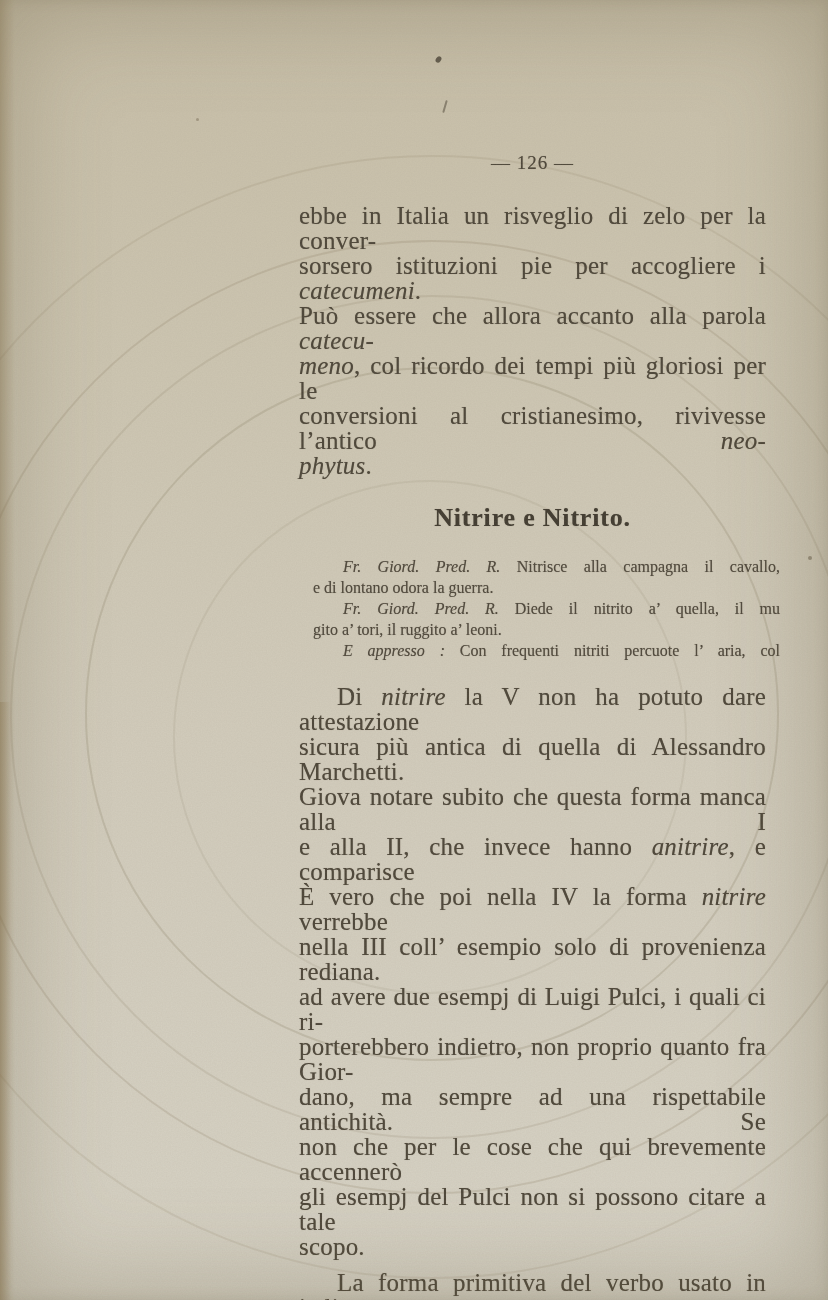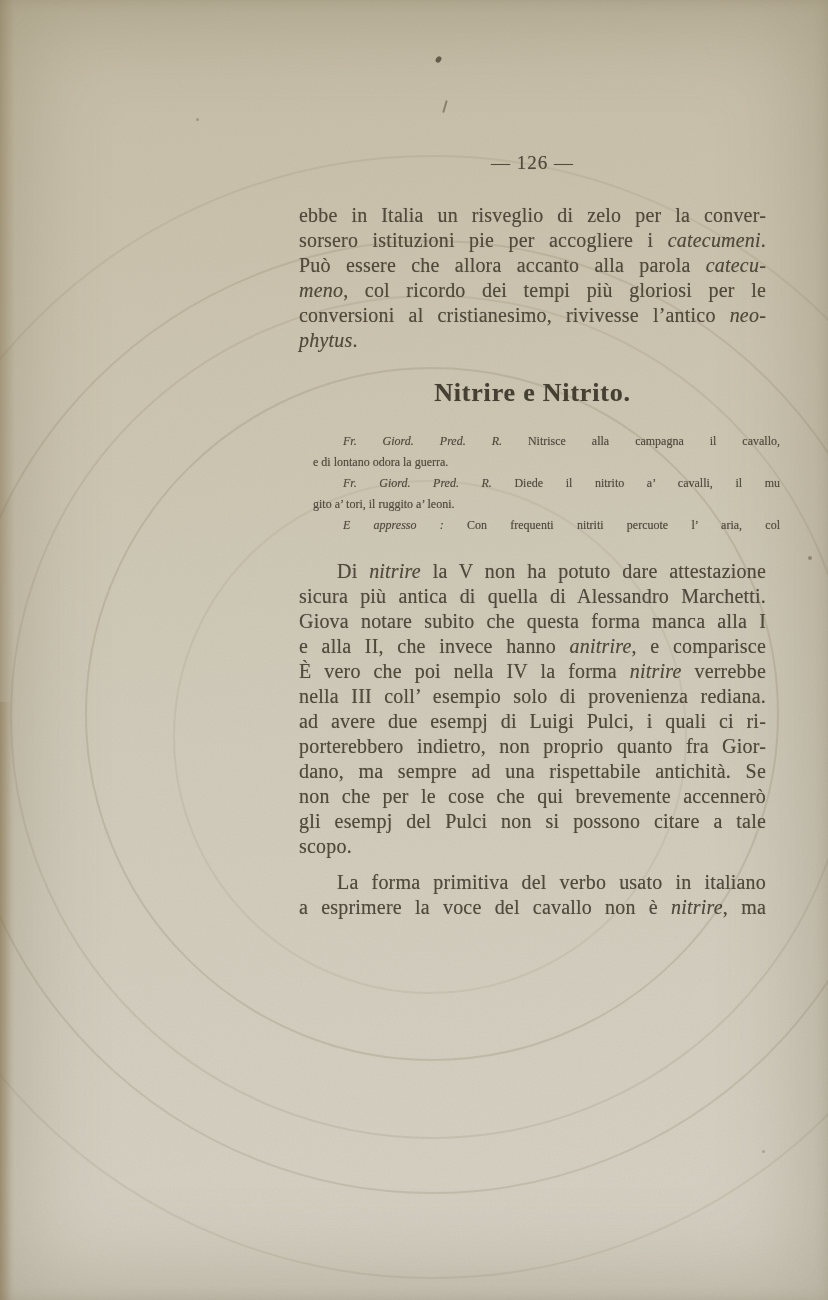--- a/index.html
+++ b/index.html
@@ -32,24 +32,24 @@
 
   .text-column{
     position:absolute;left:299px;top:150px;width:467px;z-index:2;
     color:#4b4437;text-shadow:0 0 .7px rgba(74,67,54,.5);
   }
   .block{margin:0;}
   .line{text-align:justify;text-align-last:justify;}
   .line.last{text-align-last:left;}
   .kind-pagenum .line,.kind-heading .line{text-align:center;text-align-last:center;}
   .kind-pagenum{font-size:19px;line-height:25px;letter-spacing:1px;}
-  .kind-main{font-size:20px;line-height:25px;letter-spacing:.2px;}
+  .kind-main{font-size:25px;line-height:25px;letter-spacing:.2px;}
   .kind-main .line.indent{text-indent:38px;}
   .kind-heading{margin-top:27px;font-size:26px;line-height:26px;font-weight:bold;letter-spacing:.8px;color:#3f392e;}
-  .kind-quote{margin-top:25px;font-size:12px;line-height:21px;color:#4d463a;padding-left:14px;margin-right:-14px;}
+  .kind-quote{margin-top:25px;font-size:16px;line-height:21px;color:#4d463a;padding-left:14px;margin-right:-14px;}
   .kind-quote .line.indent{text-indent:30px;}
   .b1{margin-top:28px;}
   .b4{margin-top:23px;}
   .b5{margin-top:11px;}
   em{font-style:italic;}
 
   .grain{position:absolute;left:0;top:0;z-index:5;pointer-events:none;}
   .vignette{
     position:absolute;inset:0;z-index:6;pointer-events:none;
     box-shadow:inset 0 0 90px 18px rgba(104,92,64,.28), inset 0 0 14px rgba(104,92,64,.18);
@@ -85,21 +85,21 @@
         <div class="line"><em>meno</em><span>, col ricordo dei tempi più gloriosi per le</span></div>
         <div class="line"><span>conversioni al cristianesimo, rivivesse l’antico </span><em>neo-</em></div>
         <div class="line last"><em>phytus</em><span>.</span></div>
       </div>
       <div class="block kind-heading b2">
         <div class="line last"><span>Nitrire e Nitrito.</span></div>
       </div>
       <div class="block kind-quote b3">
         <div class="line indent"><em>Fr. Giord. Pred. R.</em><span> Nitrisce alla campagna il cavallo,</span></div>
         <div class="line last"><span>e di lontano odora la guerra.</span></div>
-        <div class="line indent"><em>Fr. Giord. Pred. R.</em><span> Diede il nitrito a’ cavalli, il mu</span></div>
+        <div class="line indent"><em>Fr. Giord. Pred. R.</em><span> Diede il nitrito a’ quella, il mu</span></div>
         <div class="line last"><span>gito a’ tori, il ruggito a’ leoni.</span></div>
         <div class="line indent"><em>E appresso :</em><span> Con frequenti nitriti percuote l’ aria, col</span></div>
       </div>
       <div class="block kind-main b4">
         <div class="line indent"><span>Di </span><em>nitrire</em><span> la V non ha potuto dare attestazione</span></div>
         <div class="line"><span>sicura più antica di quella di Alessandro Marchetti.</span></div>
         <div class="line"><span>Giova notare subito che questa forma manca alla I</span></div>
         <div class="line"><span>e alla II, che invece hanno </span><em>anitrire</em><span>, e comparisce</span></div>
         <div class="line"><span>È vero che poi nella IV la forma </span><em>nitrire</em><span> verrebbe</span></div>
         <div class="line"><span>nella III coll’ esempio solo di provenienza rediana.</span></div>

